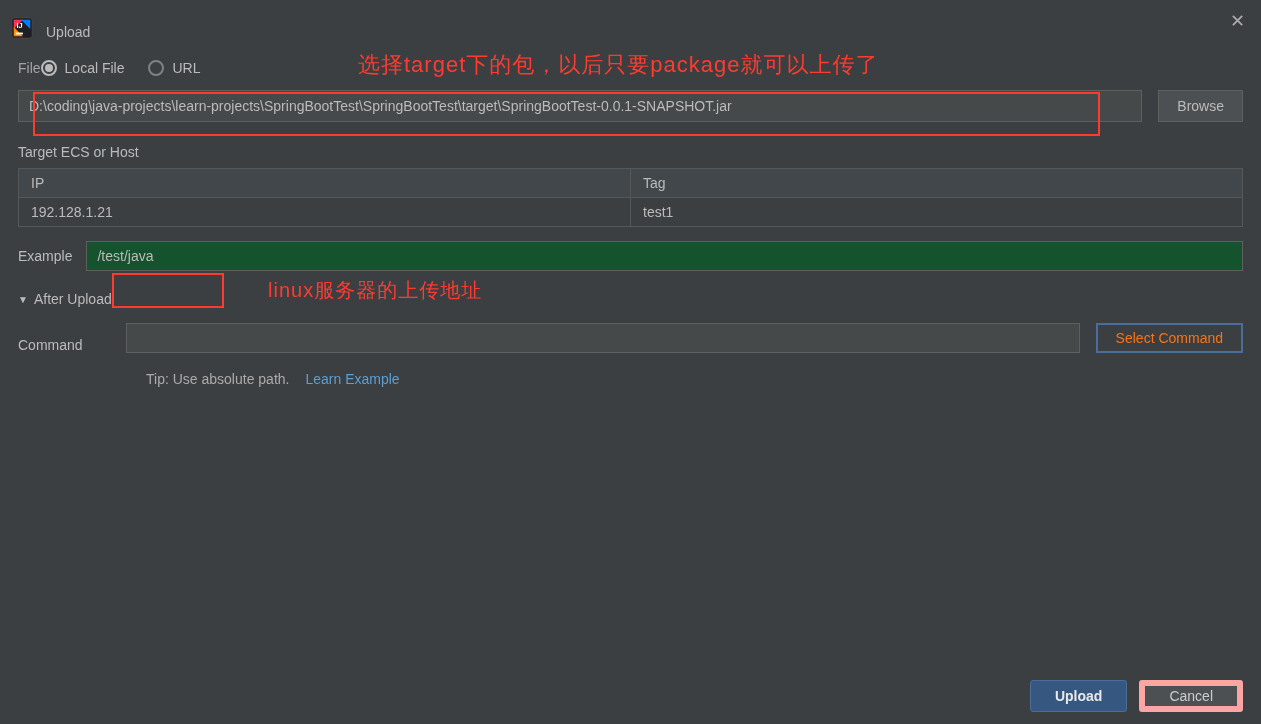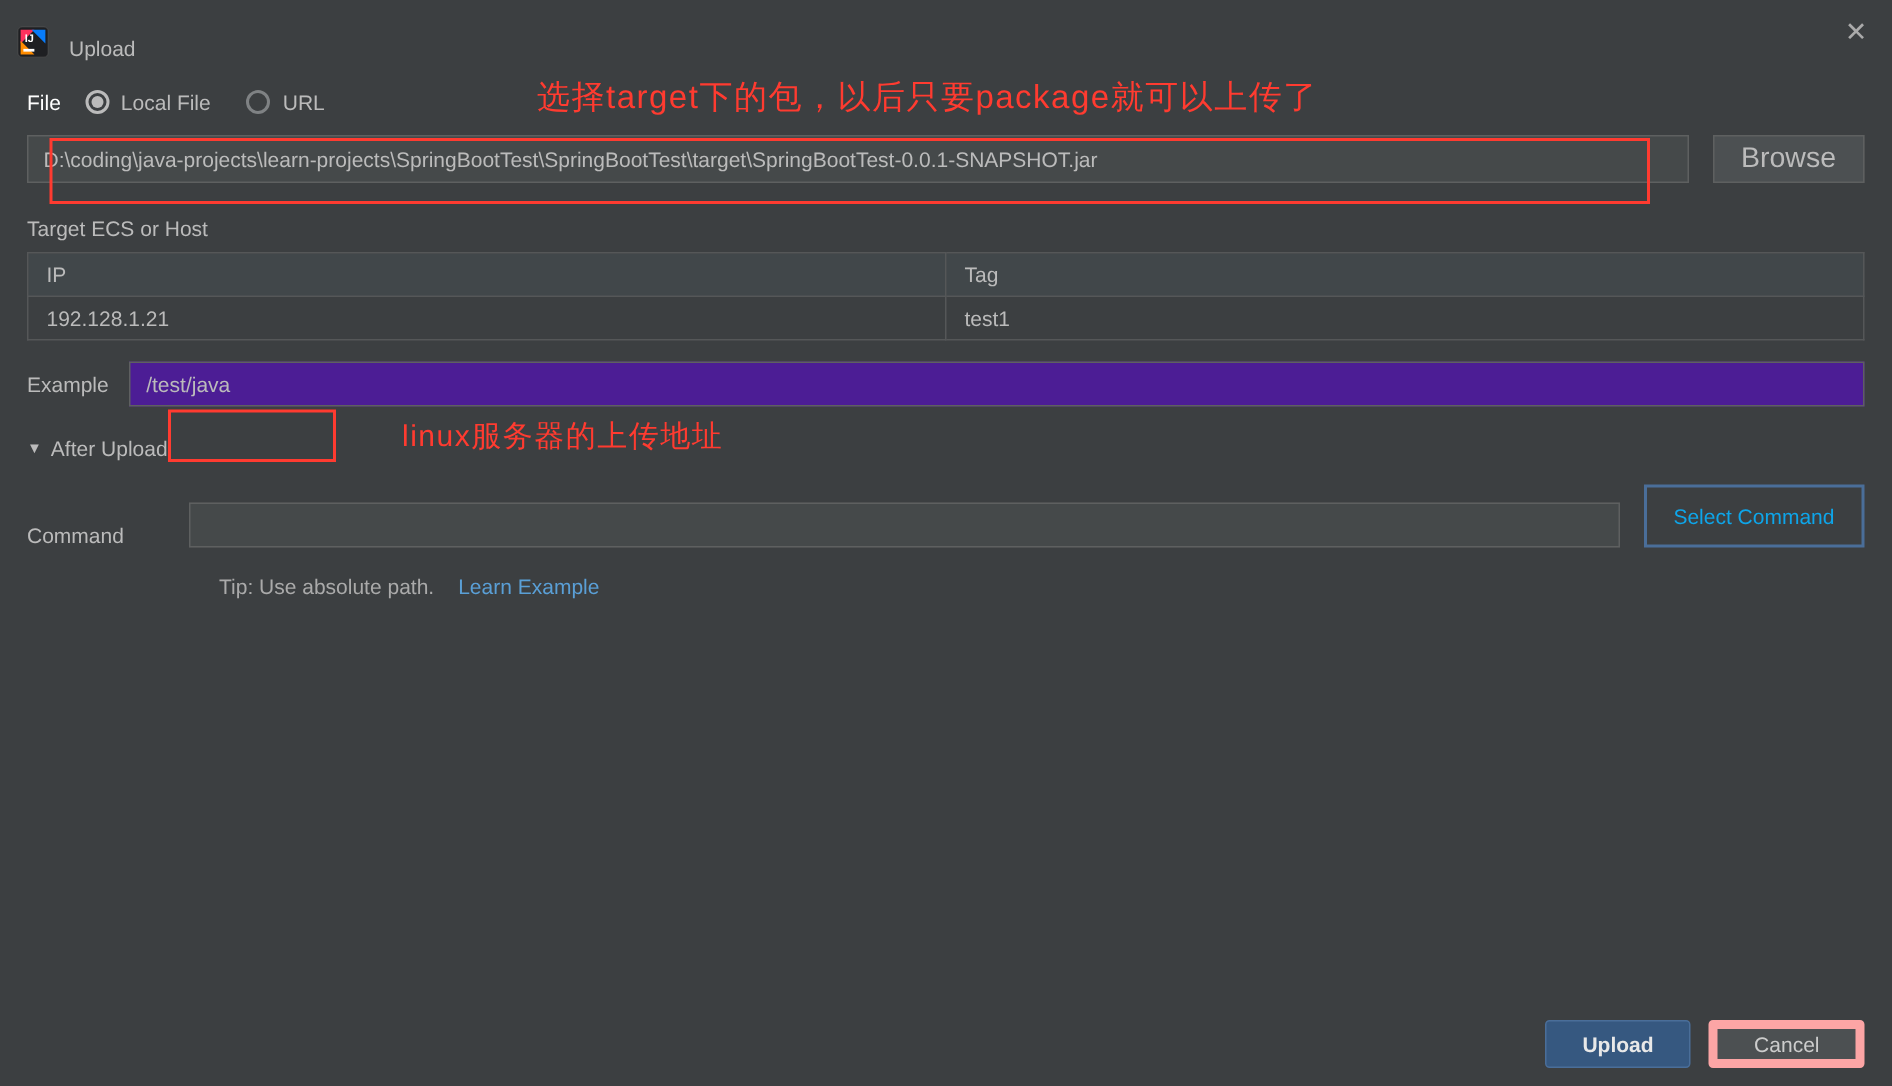--- a/index.html
+++ b/index.html
@@ -29,21 +29,21 @@
     .title-text { color: #bbb; font-size: 14px; }
     .close-x {
       position: absolute;
       right: 16px; top: 10px;
       color: #aaa; cursor: pointer;
       font-size: 18px;
     }
     .content { padding: 8px 18px; }
     .row { display: flex; align-items: center; }
     .row.file-row { margin-bottom: 14px; margin-top: 12px; }
-    .file-label { margin-right: 16px; color: #ffffff; }
+    .file-label { margin-right: 0; color: #a3a3a3; }
     .radio-group { display: flex; align-items: center; gap: 24px; }
     .radio {
       display: inline-flex; align-items: center; gap: 8px;
       cursor: pointer;
     }
     .radio .circle {
       width: 16px; height: 16px; border: 2px solid #7f8284; border-radius: 50%;
       display: inline-flex; align-items: center; justify-content: center;
     }
     .radio.selected .circle { border-color: #bbb; }
@@ -73,21 +73,21 @@
       font-size: 14px;
     }
     .btn {
       background: #4c5052;
       border: 1px solid #5e6060;
       color: #bbb;
       height: 32px;
       padding: 0 18px;
       display: inline-flex; align-items: center; justify-content: center;
       cursor: pointer;
-      font-size: 19px;
+      font-size: 14px;
     }
     .section-label { color: #bbb; margin-bottom: 8px; display: block; }
     table.hosts {
       width: 100%; border-collapse: collapse;
       background: #3c3f41;
       border: 1px solid #555758;
       margin-bottom: 14px;
     }
     table.hosts th {
       text-align: left; font-weight: normal; color: #bbb;
@@ -97,21 +97,21 @@
     }
     table.hosts td {
       border: 1px solid #555758;
       padding: 6px 12px;
       color: #bbb;
     }
     .loc-row { display: flex; align-items: center; gap: 14px; margin-bottom: 20px; position: relative; }
     .loc-input {
       flex: 1;
       height: 30px;
-      background: #4c1d95;
+      background: #14532d;
       border: 1px solid #5e6060;
       color: #bbb;
       padding: 0 10px;
       line-height: 28px;
     }
     .redbox2 {
       position: absolute;
       left: 112px; top: 273px;
       width: 112px; height: 35px;
       border: 2px solid #ff3b30;
@@ -129,22 +129,22 @@
     .tri { font-size: 10px; color: #bbb; }
     .cmd-row { display: flex; align-items: flex-end; gap: 16px; margin-bottom: 18px; }
     .cmd-label { width: 92px; }
     .cmd-input {
       flex: 1; height: 30px;
       background: #45494a; border: 1px solid #5e6060;
     }
     .btn-outlined {
       background: #3c3f41;
       border: 2px solid #4a6e99;
-      color: #0ea5e9;
-      height: 42px;
+      color: #f97316;
+      height: 30px;
       padding: 0 18px;
       display: inline-flex; align-items: center;
       cursor: pointer;
     }
     .tip-row { margin-left: 128px; display: flex; gap: 16px; }
     .tip { color: #aaa; }
     .link { color: #5a9fd6; cursor: pointer; }
     .dialog-footer {
       position: absolute;
       bottom: 12px; right: 18px;

